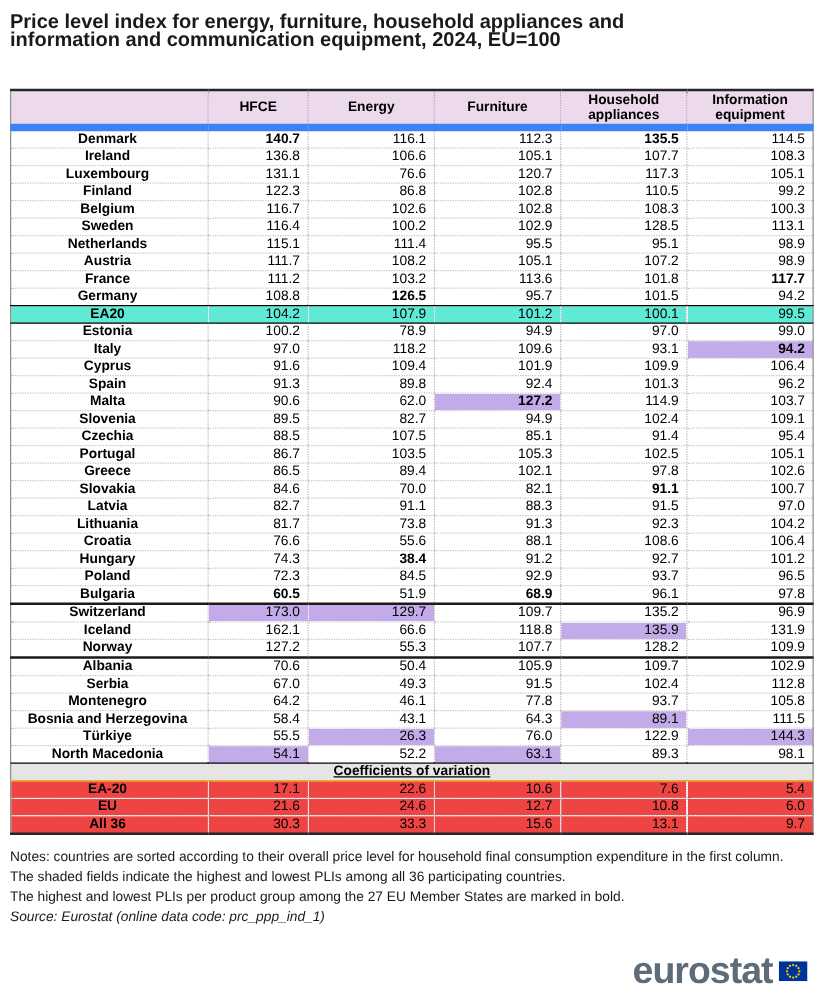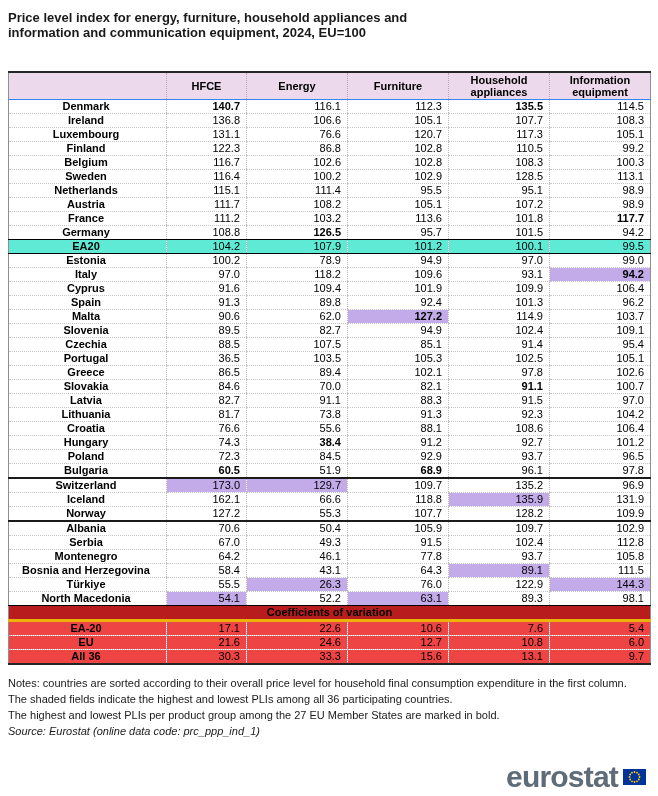--- a/index.html
+++ b/index.html
@@ -4,51 +4,51 @@
 <style>
   * { box-sizing: border-box; }
   html,body { margin:0; padding:0; }
   body {
     width:658px; height:796px; background:#ffffff;
     font-family:"Liberation Sans","DejaVu Sans",sans-serif;
     color:#000; position:relative; overflow:hidden;
   }
   .page { padding:8px 8px 0 8px; height:100%; position:relative; }
   .title-block { margin-top:2px; }
-  .title-line { font-size:13px; font-weight:bold; line-height:15px; color:#1a1a1a; }
+  .title-line { font-size:16px; font-weight:bold; line-height:15px; color:#1a1a1a; }
 
   table.pli {
     border-collapse:collapse; table-layout:fixed;
     width:642px; margin-top:31px; font-size:11px;
     border-left:1px solid #8f8f8f; border-right:1px solid #8f8f8f;
   }
   thead th {
     background:#ecd9ec; font-weight:bold; text-align:center; vertical-align:middle;
-    border-top:2px solid #262626; border-bottom:1px solid #3b82f6;
+    border-top:2px solid #262626; border-bottom:6px solid #3b82f6;
     padding:1px 4px; line-height:12px; height:27px;
   }
   thead th + th { border-left:1px dotted #b5a5b5; }
   tbody th, tbody td {
     height:14px; line-height:13px; padding:0 6px 0 3px;
     border-bottom:1px dotted #c6c6c6; white-space:nowrap; overflow:hidden;
   }
   tbody th { text-align:center; font-weight:bold; }
   tbody td { text-align:right; border-left:1px dotted #c0b4c0; }
 
   tr.row-ea20 th, tr.row-ea20 td {
     background:#5eead4; border-top:1px solid #000; border-bottom:1px solid #000;
   }
   tr.rule-above th, tr.rule-above td { border-top:2px solid #1a1a1a; }
   td.cell-bold { font-weight:bold; }
   td.cell-shaded { background:#c3abe9; }
 
   tr.cov-header td {
-    text-align:center; font-weight:bold; background:#b91c1c;
-    border-top:1px solid #000; border-bottom:3px solid #eab308; border-left:none;
-    height:14px; line-height:13px; padding:0;
+    text-align:center; font-weight:bold; background:#e5e5e5;
+    border-top:1px solid #000; border-bottom:1px solid #eab308; border-left:none;
+    height:14px; line-height:13px; padding:0;text-decoration:underline;
   }
   tr.row-cov th, tr.row-cov td { background:#ef4444; }
   tbody.cov-body tr:last-child th, tbody.cov-body tr:last-child td {
     border-bottom:2px solid #262626;
   }
 
   .notes { margin-top:10px; font-size:11px; line-height:16px; color:#1a1a1a; }
   .note-line { white-space:nowrap; }
   .source-line { font-style:italic; white-space:nowrap; }
 
@@ -226,21 +226,21 @@
         <tr>
           <th>Czechia</th>
           <td>88.5</td>
           <td>107.5</td>
           <td>85.1</td>
           <td>91.4</td>
           <td>95.4</td>
         </tr>
         <tr>
           <th>Portugal</th>
-          <td>36.5</td>
+          <td>86.7</td>
           <td>103.5</td>
           <td>105.3</td>
           <td>102.5</td>
           <td>105.1</td>
         </tr>
         <tr>
           <th>Greece</th>
           <td>86.5</td>
           <td>89.4</td>
           <td>102.1</td>

